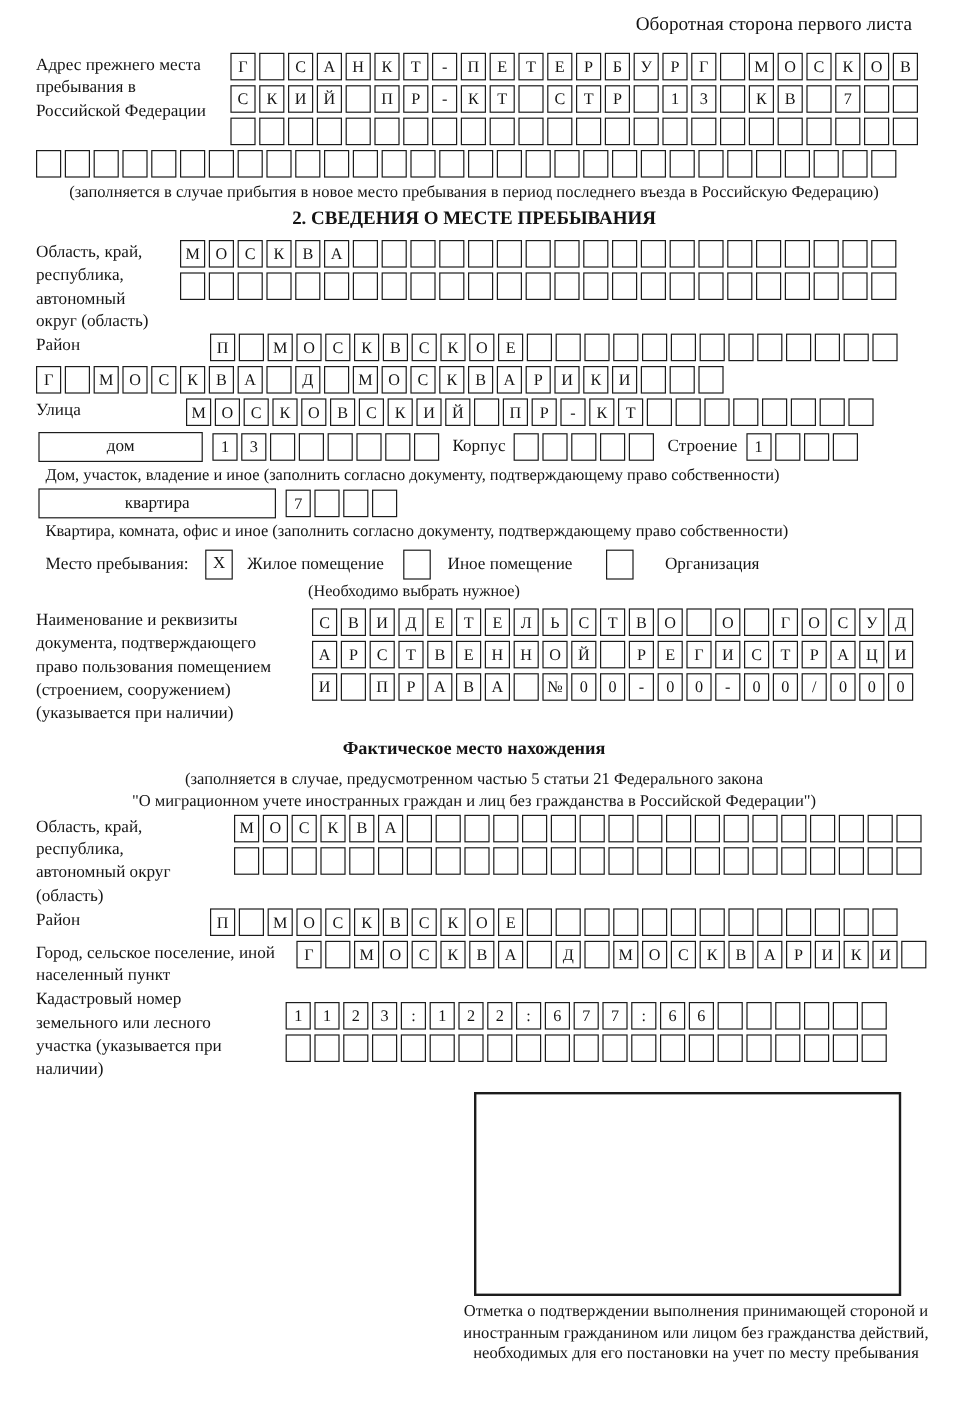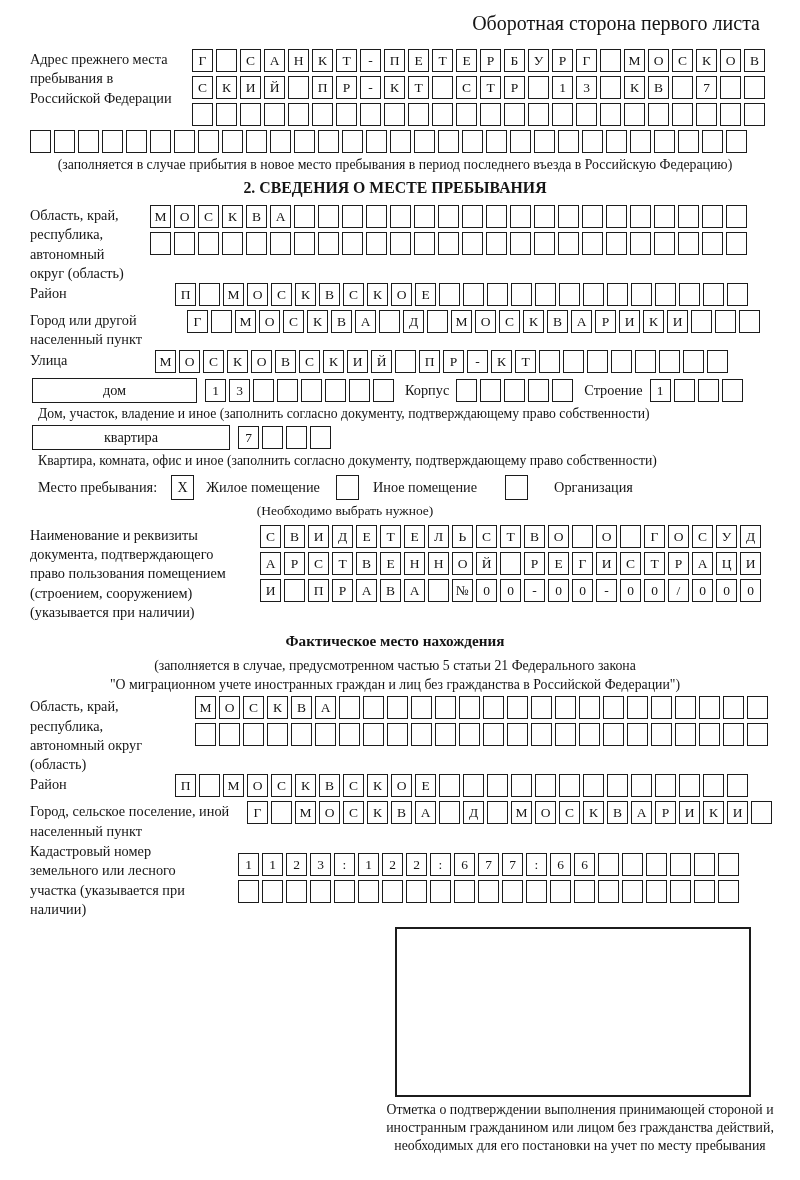--- a/index.html
+++ b/index.html
@@ -2,21 +2,21 @@
 <html><head>
 <meta charset="utf-8">
 <style>
   html,body{margin:0;padding:0;background:#fff;}
   body{
     width:800px;height:1180px;overflow:hidden;
     font-family:"Liberation Serif","DejaVu Serif",serif;
     color:#141414;
   }
   .page{padding:12px 40px 0 30px;box-sizing:border-box;width:800px;}
-  .header-note{text-align:right;font-size:20px;margin:0 0 14px 0;}
+  .header-note{text-align:right;font-size:16px;margin:0 0 14px 0;}
   
   .field{display:flex;margin:0;gap:15px;}
   .flabel{font-size:14.3px;line-height:1.35;flex:none;padding-top:1px;}
   .rows{flex:none;}
   .boxrow{display:flex;height:23px;margin-bottom:4px;}
   .cell{
     box-sizing:border-box;width:21px;min-width:21px;height:23px;
     border:1.8px solid #1c1c1c;margin-right:3px;
     display:flex;align-items:center;justify-content:center;
     font-size:13.5px;line-height:1;background:#fff;
@@ -26,21 +26,21 @@
   .caption-left{font-size:13.7px;margin:0 0 3px 8px;}
   
   .w147{width:147px;} .w105{width:105px;} .w130{width:130px;} .w142{width:142px;}
   .w110{width:110px;} .w215{width:215px;} .w150{width:150px;} .w202{width:202px;} .w193{width:193px;}
   
   .inline-row{display:flex;align-items:center;height:25px;margin:1px 0 3px 2px;font-size:14.3px;}
   .labelbox{
     box-sizing:border-box;height:25px;border:1.8px solid #1c1c1c;
     display:flex;align-items:center;justify-content:center;font-size:14.3px;margin-right:8px;
   }
-  .lb-dom{width:165px;} .lb-kv{width:198px;}
+  .lb-dom{width:137px;} .lb-kv{width:198px;}
   .inline-label{margin:0 7px 0 8px;}
   
   .mesto-row{display:flex;align-items:center;margin:6px 0 2px 8px;font-size:14.3px;height:26px;}
   .checkcell{
     box-sizing:border-box;width:23px;height:25px;border:1.8px solid #1c1c1c;
     display:flex;align-items:center;justify-content:center;font-size:14px;flex:none;
   }
   .mesto-note{margin:0 0 4px 150px;width:330px;text-align:center;font-size:13.5px;}
   .fact-title{text-align:center;font-weight:bold;font-size:15.2px;margin:10px 0 8px 0;}
   .fact-note{text-align:center;font-size:13.8px;margin:0 0 3px 0;}
@@ -264,21 +264,20 @@
           <span class="cell"></span>
           <span class="cell"></span>
           <span class="cell"></span>
           <span class="cell"></span>
           <span class="cell"></span>
         </div>
     </div>
   </div>
 
   <div class="field">
-    <div class="flabel w142">Город или другой населенный пункт</div>
     <div class="rows">
       <div class="boxrow">
           <span class="cell">Г</span>
           <span class="cell"></span>
           <span class="cell">М</span>
           <span class="cell">О</span>
           <span class="cell">С</span>
           <span class="cell">К</span>
           <span class="cell">В</span>
           <span class="cell">А</span>

